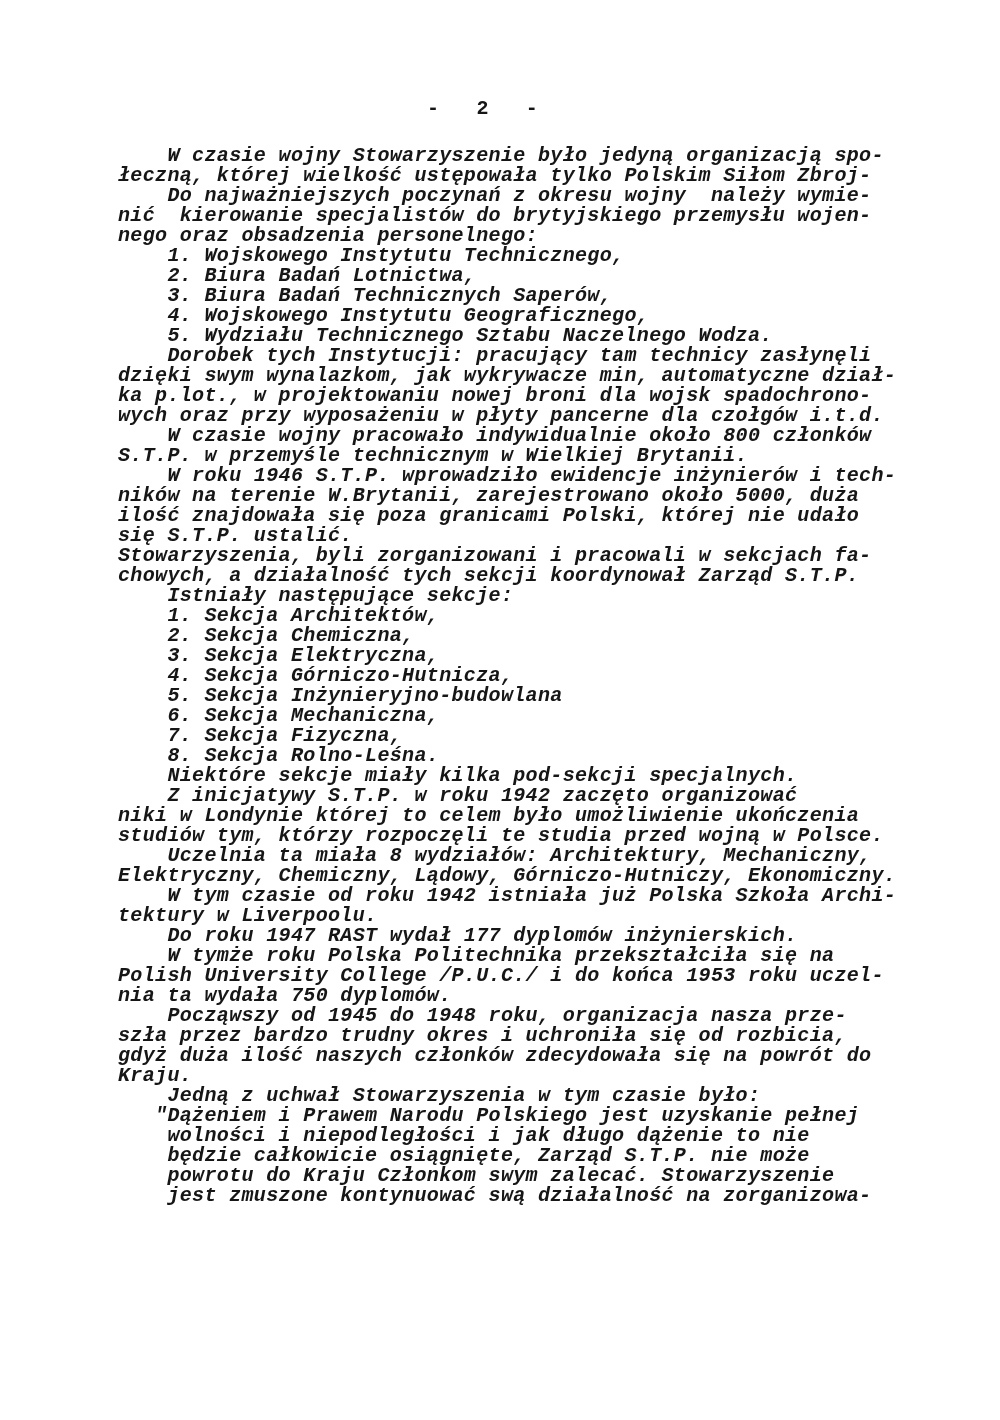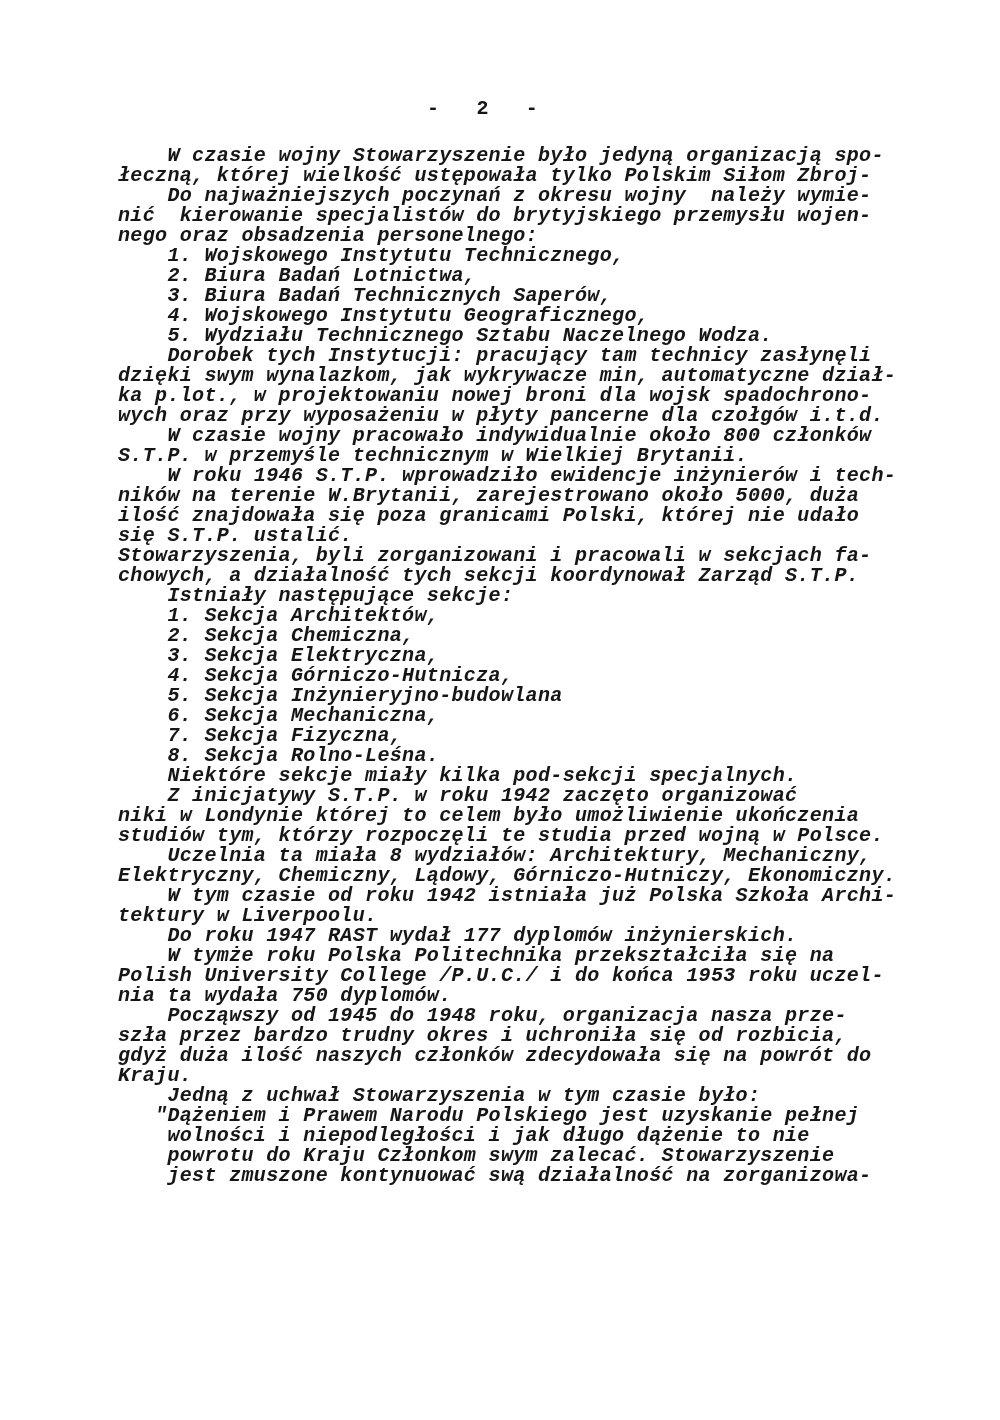--- a/index.html
+++ b/index.html
@@ -91,16 +91,17 @@
       <div class="line">    W tymże roku Polska Politechnika przekształciła się na</div>
       <div class="line">Polish University College /P.U.C./ i do końca 1953 roku uczel-</div>
       <div class="line">nia ta wydała 750 dyplomów.</div>
       <div class="line">    Począwszy od 1945 do 1948 roku, organizacja nasza prze-</div>
       <div class="line">szła przez bardzo trudny okres i uchroniła się od rozbicia,</div>
       <div class="line">gdyż duża ilość naszych członków zdecydowała się na powrót do</div>
       <div class="line">Kraju.</div>
       <div class="line">    Jedną z uchwał Stowarzyszenia w tym czasie było:</div>
       <div class="line">   "Dążeniem i Prawem Narodu Polskiego jest uzyskanie pełnej</div>
       <div class="line">    wolności i niepodległości i jak długo dążenie to nie</div>
+      <div class="line">    będzie całkowicie osiągnięte, Zarząd S.T.P. nie może</div>
       <div class="line">    powrotu do Kraju Członkom swym zalecać. Stowarzyszenie</div>
       <div class="line">    jest zmuszone kontynuować swą działalność na zorganizowa-</div>
     </div>
 </div>
 
 </body></html>

